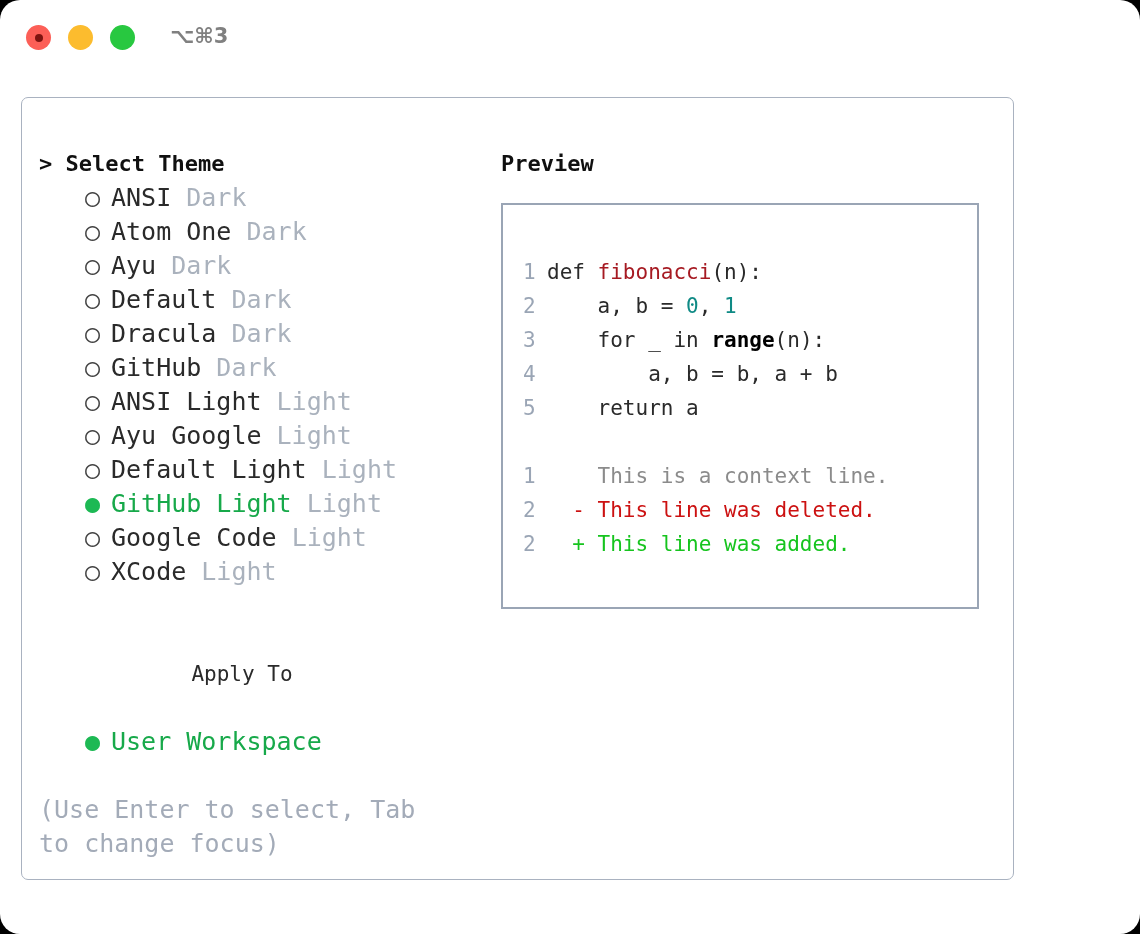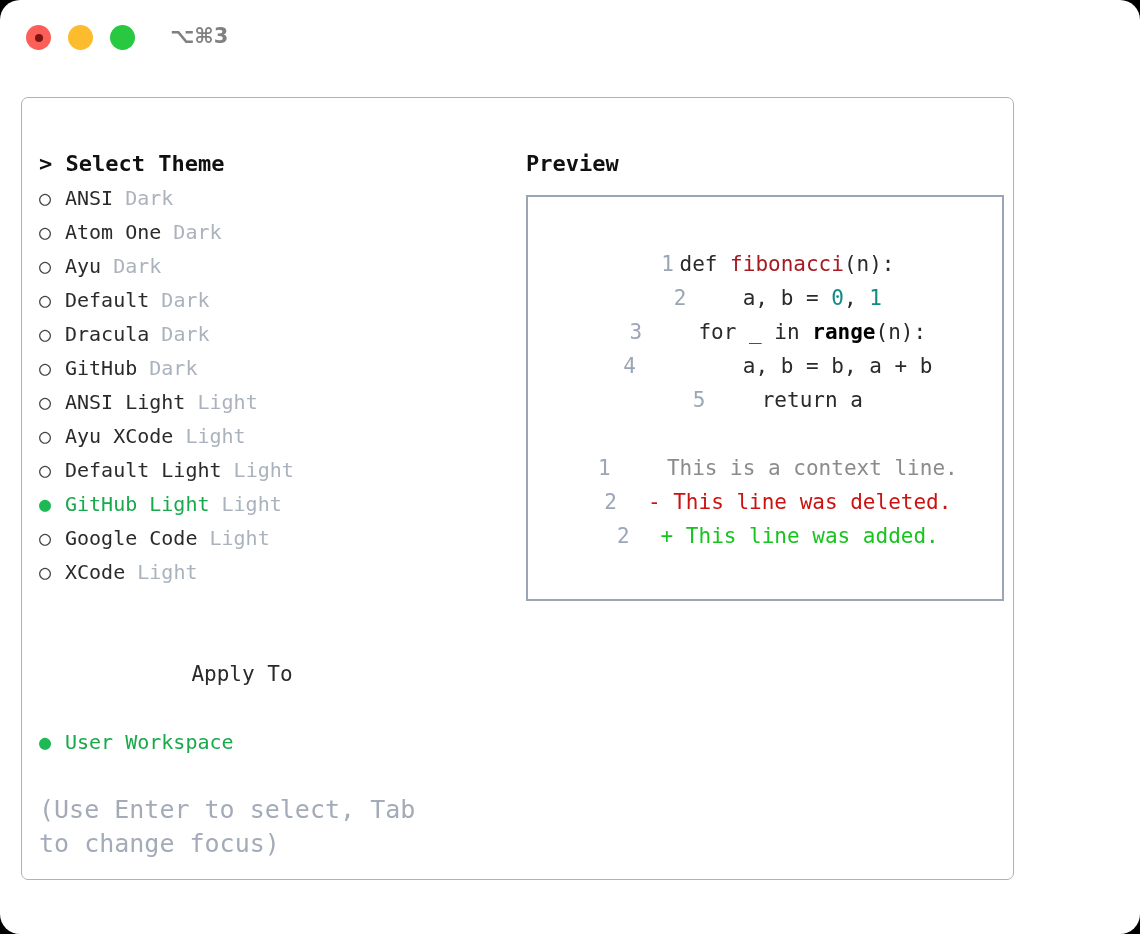--- a/index.html
+++ b/index.html
@@ -96,25 +96,26 @@
 
   .list-header {
     font-size: 22px;
     font-weight: bold;
     color: #101010;
     line-height: 34px;
     white-space: pre;
   }
 
   .opt-row {
-    font-size: 20px;
+    font-size: 25px;
     line-height: 34px;
     color: #2a2a2a;
     white-space: pre;
     display: block;
+    margin-left: 46px;
   }
 
   .marker {
     display: inline-block;
     width: 26px;
     color: #444444;
   }
   .marker.sel { color: #1db954; }
 
   .opt-name.sel { color: #17a94a; }
@@ -137,40 +138,39 @@
     font-size: 25px;
     line-height: 34px;
     color: #a3abb8;
     width: 410px;
     white-space: normal;
   }
 
   
   .right-col {
     position: absolute;
-    left: 504px;
+    left: 479px;
     top: 49px;
     width: 490px;
   }
 
   .preview-title {
     font-size: 22px;
     font-weight: bold;
     color: #101010;
     line-height: 34px;
   }
 
   .preview-box {
-    margin-top: 14px;
+    margin-top: 22px;
     width: 478px;
     height: 406px;
     border: 2px solid #9aa5b5;
     background: #ffffff;
     padding: 50px 0 0 20px;
-    text-align: center;
   }
 
   .code-line {
     font-size: 21px;
     line-height: 34px;
     white-space: pre;
     color: #2a2a2a;
   }
 
   .lnum {
@@ -211,21 +211,21 @@
         <div class="list-header">&gt; Select Theme</div>
 
         <div id="theme-list">
             <div class="opt-row"><span class="marker">○</span><span class="opt-name">ANSI</span><span class="opt-kind"> Dark</span></div>
             <div class="opt-row"><span class="marker">○</span><span class="opt-name">Atom One</span><span class="opt-kind"> Dark</span></div>
             <div class="opt-row"><span class="marker">○</span><span class="opt-name">Ayu</span><span class="opt-kind"> Dark</span></div>
             <div class="opt-row"><span class="marker">○</span><span class="opt-name">Default</span><span class="opt-kind"> Dark</span></div>
             <div class="opt-row"><span class="marker">○</span><span class="opt-name">Dracula</span><span class="opt-kind"> Dark</span></div>
             <div class="opt-row"><span class="marker">○</span><span class="opt-name">GitHub</span><span class="opt-kind"> Dark</span></div>
             <div class="opt-row"><span class="marker">○</span><span class="opt-name">ANSI Light</span><span class="opt-kind"> Light</span></div>
-            <div class="opt-row"><span class="marker">○</span><span class="opt-name">Ayu XCode</span><span class="opt-kind"> Light</span></div>
+            <div class="opt-row"><span class="marker">○</span><span class="opt-name">Ayu Google</span><span class="opt-kind"> Light</span></div>
             <div class="opt-row"><span class="marker">○</span><span class="opt-name">Default Light</span><span class="opt-kind"> Light</span></div>
             <div class="opt-row"><span class="marker sel">●</span><span class="opt-name sel">GitHub Light</span><span class="opt-kind"> Light</span></div>
             <div class="opt-row"><span class="marker">○</span><span class="opt-name">Google Code</span><span class="opt-kind"> Light</span></div>
             <div class="opt-row"><span class="marker">○</span><span class="opt-name">XCode</span><span class="opt-kind"> Light</span></div>
           </div>
 
         <div class="spacer"></div>
 
         <div class="section-label">
           <span class="marker"> </span><span>Apply To</span>

